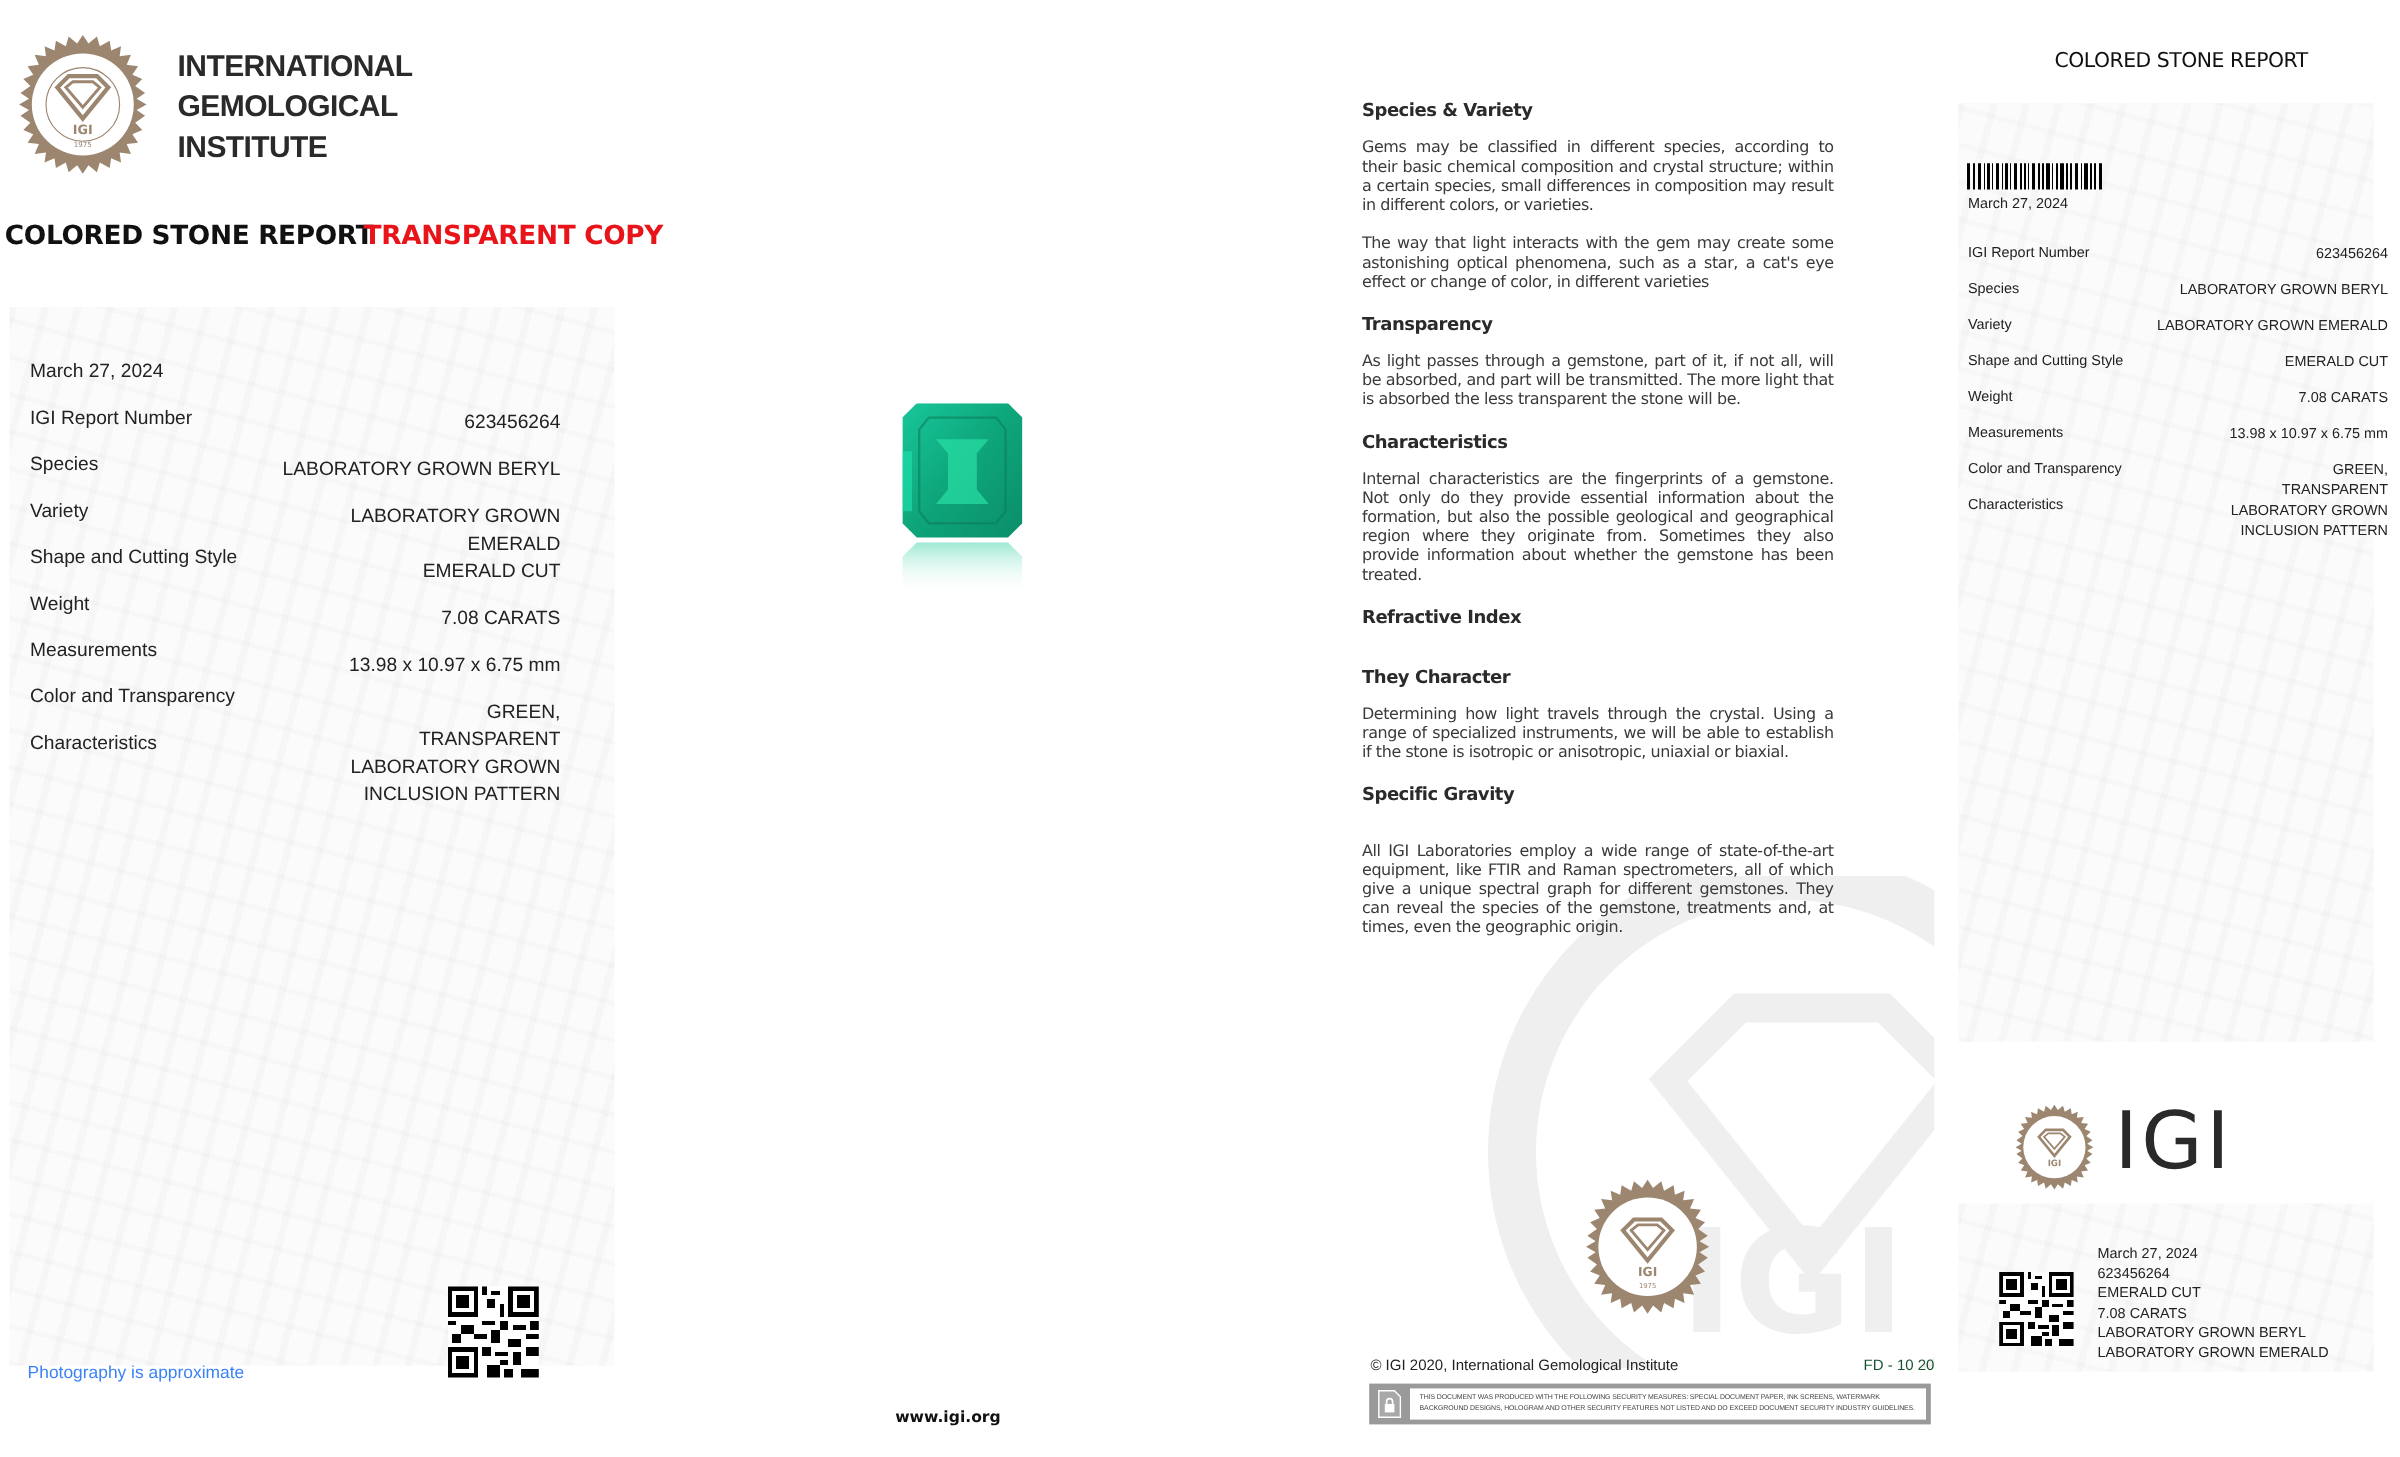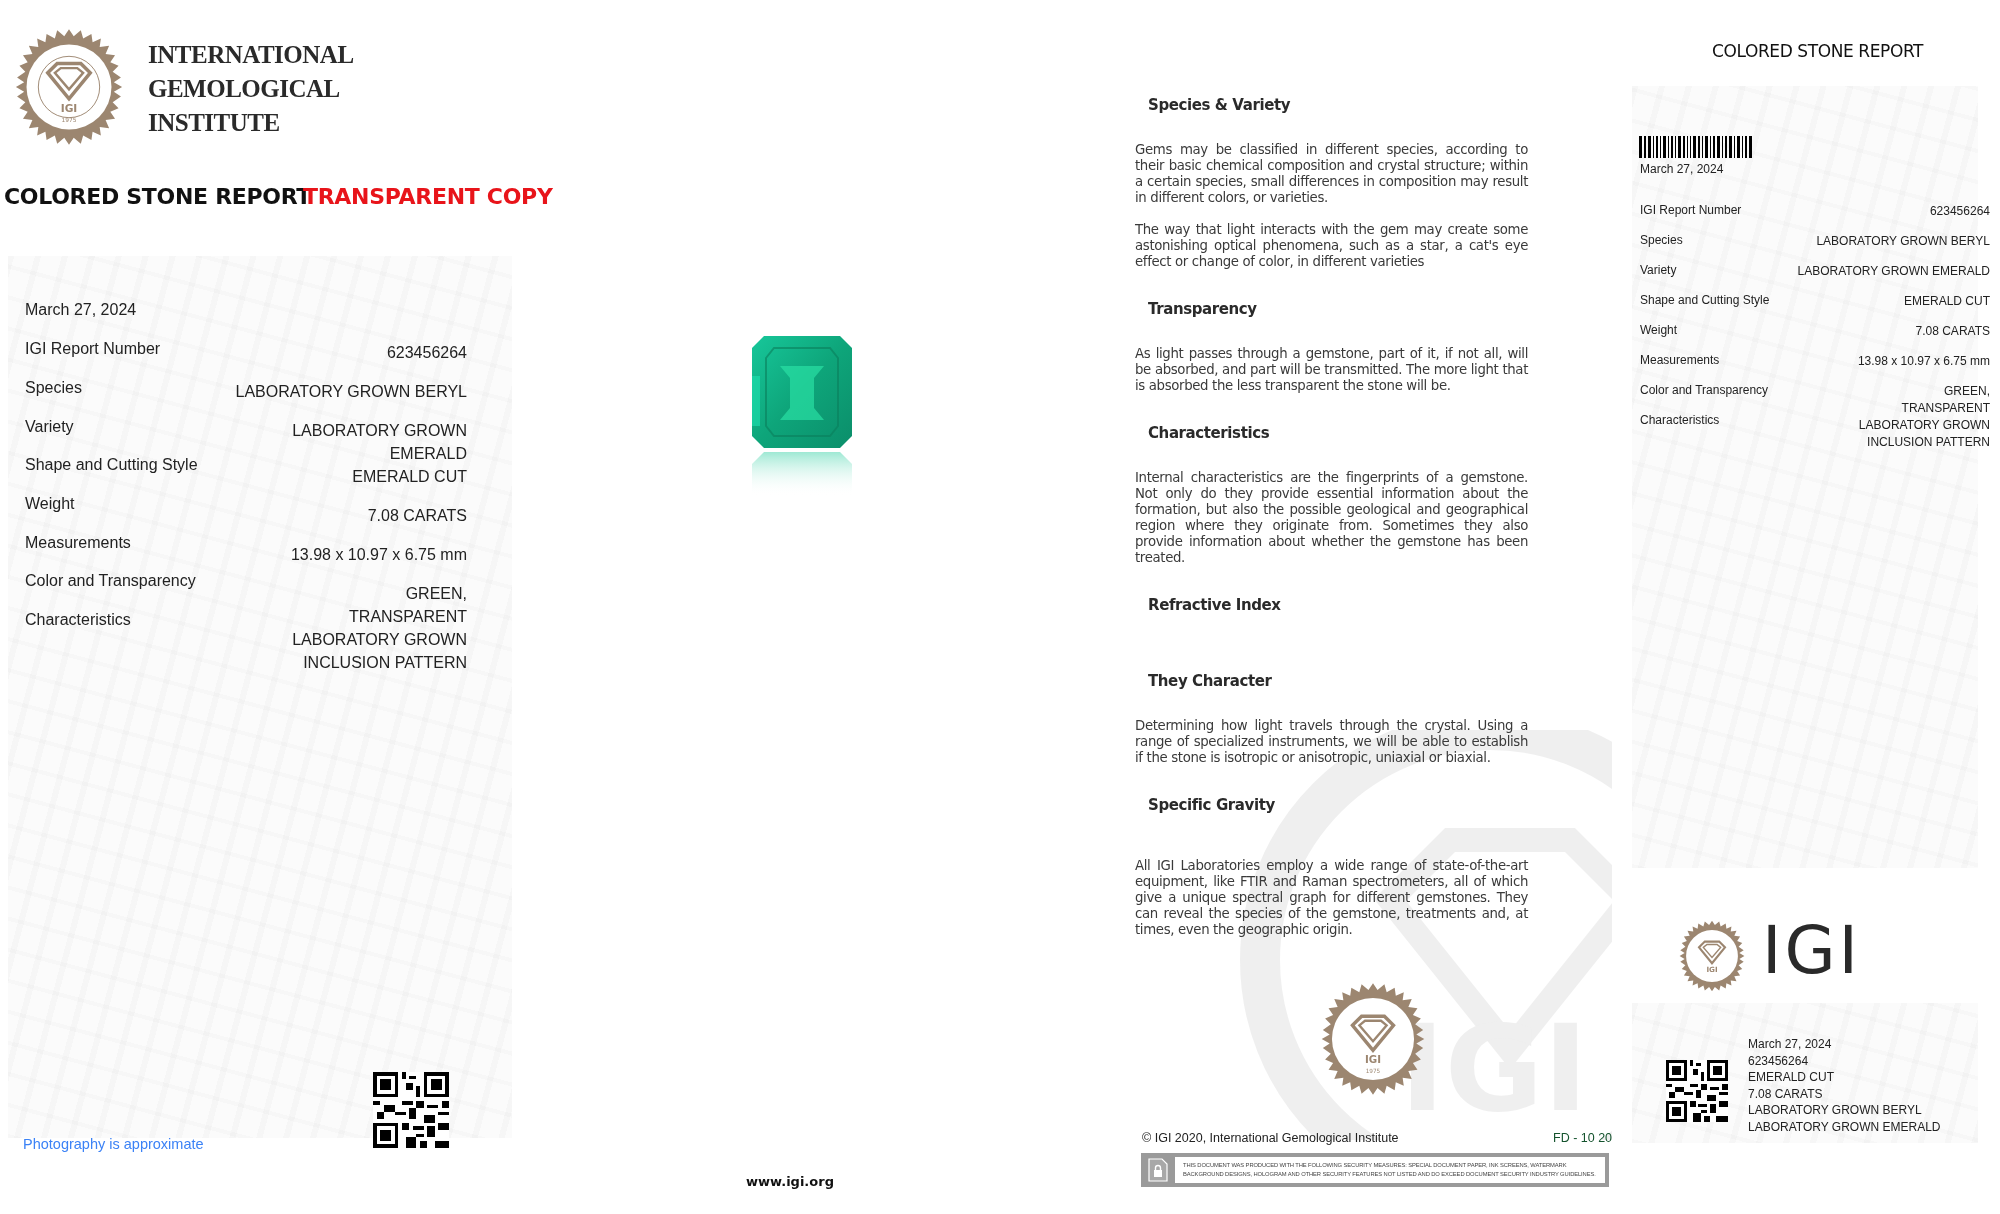--- a/index.html
+++ b/index.html
@@ -15,21 +15,21 @@
     background-image:
       repeating-linear-gradient(105deg, rgba(0,0,0,0.018) 0 6px, transparent 6px 26px),
       repeating-linear-gradient(15deg, rgba(0,0,0,0.015) 0 4px, transparent 4px 30px);
   }
 
   
   .seal svg { display:block; }
 
   
   .org-name {
-    left:148px; top:38px; font-family:Liberation Serif, serif; font-weight:bold;
+    left:148px; top:38px; font-family:Liberation Sans, sans-serif; font-weight:bold;
     font-size:25px; line-height:34px; color:#2a2a2a; letter-spacing:-0.5px;
   }
   .report-title {
     left:4px; top:184px; font-family:"DejaVu Sans", sans-serif; font-weight:bold;
     font-size:22px; color:#111; letter-spacing:-0.3px;
   }
   .electronic-copy {
     left:303px; top:184px; font-family:"DejaVu Sans", sans-serif; font-weight:bold;
     font-size:22px; color:#e8141a; letter-spacing:-0.3px;
   }
@@ -39,21 +39,21 @@
   .spec-value { right:1533px; font-size:16px; color:#222; text-align:right; line-height:23px; }
   .photo-note { left:23px; top:1136px; font-size:14.5px; color:#3b82f6; }
   .qr-left { left:373px; top:1072px; }
 
   .gem { left:752px; top:336px; }
   .www { left:746px; top:1174px; font-family:"DejaVu Sans", sans-serif; font-weight:bold; font-size:13px; color:#111; }
 
   
   .mid-col { left:1135px; top:82px; width:393px; }
   .mid-col h3 {
-    margin:13px; font-family:"DejaVu Sans", sans-serif; font-weight:bold; font-size:15px;
+    margin:0; font-family:"DejaVu Sans", sans-serif; font-weight:bold; font-size:15px;
     color:#2a2a2a; letter-spacing:-0.4px; line-height:20px;
   }
   .mid-col p {
     margin:0; font-family:"DejaVu Sans", sans-serif; font-size:13.3px; line-height:16px;
     color:#3a3a3a; text-align:justify; letter-spacing:-0.35px;
   }
   .ghost-seal { left:1240px; top:730px; width:372px; height:410px; opacity:0.09; }
   .copyright { left:1142px; top:1131px; font-size:12.5px; color:#222; }
   .fd-code { left:1553px; top:1131px; font-size:12.5px; color:#14532d; }
   .security-box {

